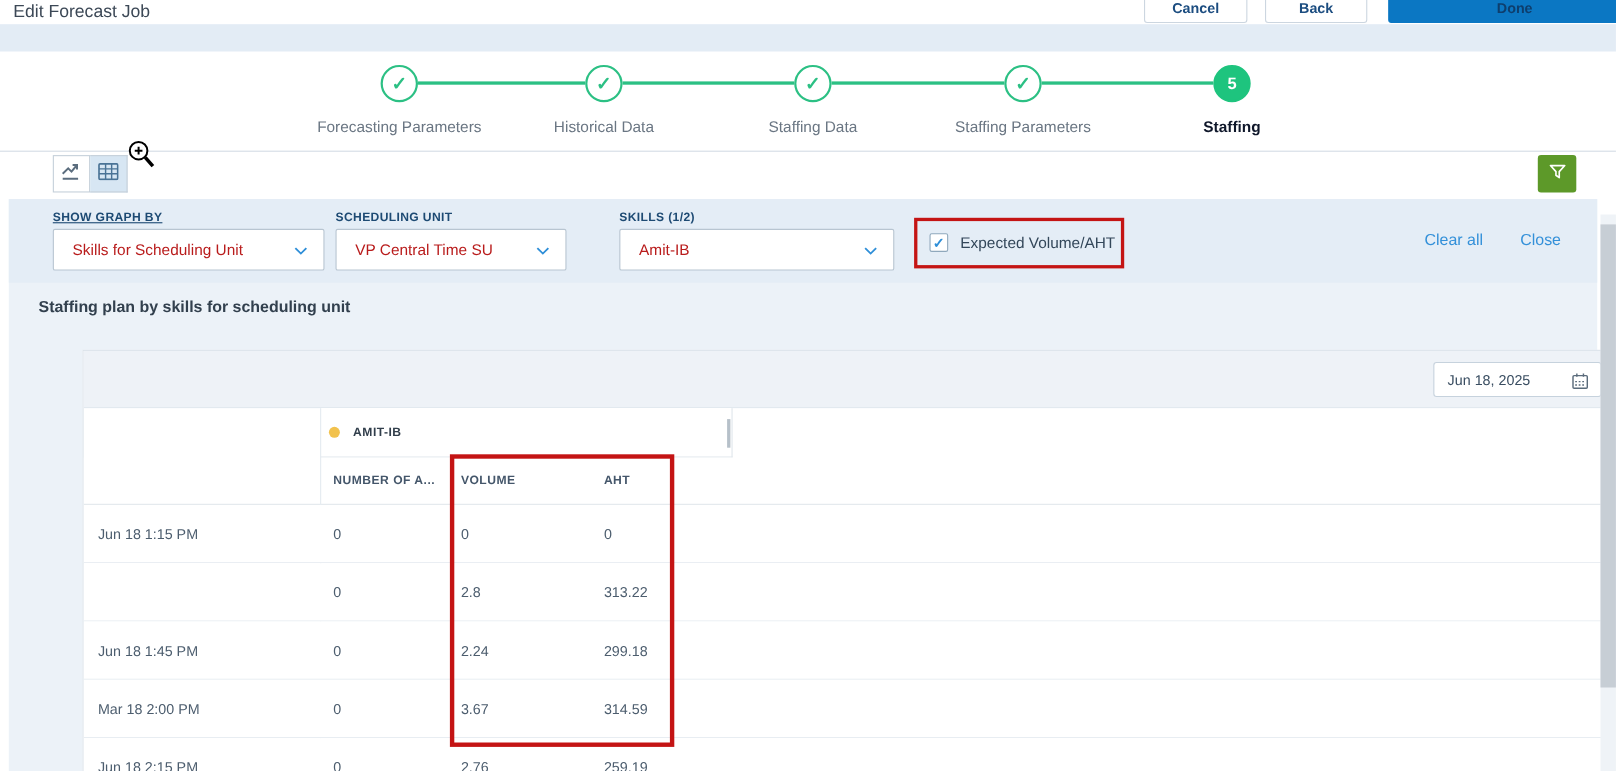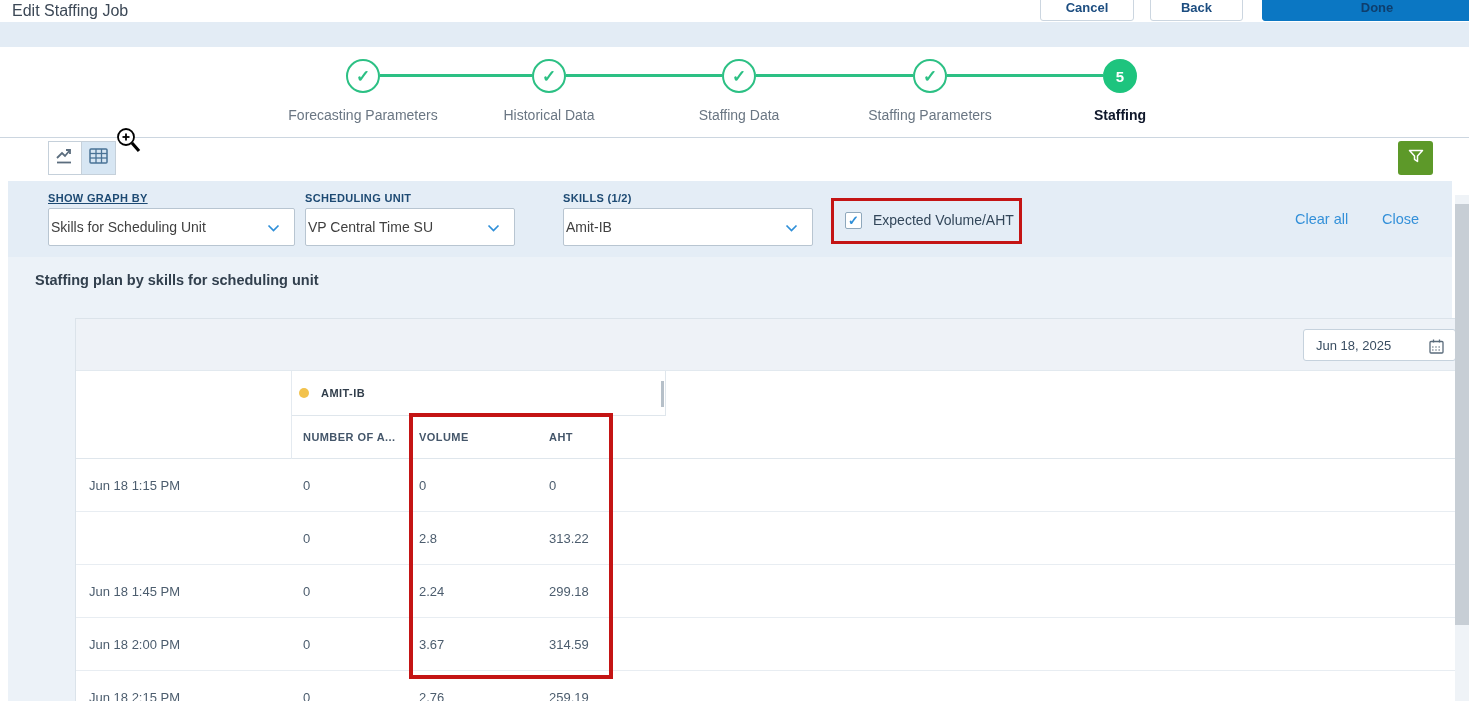--- a/index.html
+++ b/index.html
@@ -40,21 +40,21 @@
                 display:flex; align-items:center; justify-content:center; cursor:pointer; }
   .zoom-cursor { position:absolute; left:114px; top:-13px; }
 
   
   .content-bg { position:absolute; left:8px; top:181px; width:1444px; height:520px; background:#ecf2f8; }
 
   
   .filterbar { position:absolute; left:8px; top:181px; width:1444px; height:76px; background:#e4edf6; }
   .f-label { position:absolute; top:192px; font-size:11px; font-weight:700; letter-spacing:.03em; color:#1d4a73; }
   .f-select { position:absolute; top:208px; height:38px; background:#ffffff; border:1px solid #b8c5d1; border-radius:2px;
-              font-size:14px; color:#404040; display:flex; align-items:center; padding-left:2px; cursor:pointer; }
+              font-size:14px; color:#b91c1c; display:flex; align-items:center; padding-left:17px; cursor:pointer; }
   .f-select svg { position:absolute; right:14px; top:15px; }
   .checkbox { position:absolute; left:845px; top:212px; width:17px; height:17px; background:#ffffff;
               border:1px solid #8fa8bc; border-radius:2px; font-size:13px; font-weight:700; color:#2f8fd8;
               display:flex; align-items:center; justify-content:center; cursor:pointer; }
   .checkbox-label { position:absolute; left:873px; top:212px; font-size:14px; color:#33475a; cursor:pointer; }
   .link { position:absolute; top:211px; font-size:14.5px; color:#3390d9; cursor:pointer; }
   .link.clear { left:1295px; }
   .link.close { left:1382px; }
 
   
@@ -90,21 +90,21 @@
   
   .scroll-track { position:absolute; left:1455px; top:195px; width:14px; height:506px; background:#eff3f7; }
   .scroll-thumb { position:absolute; left:1455px; top:204px; width:14px; height:421px; background:#c7ced5; cursor:grab; }
 </style>
 </head>
 <body>
 
 <div class="screen">
 
   <div class="titlebar">
-    <div class="page-title">Edit Staffing Job</div>
+    <div class="page-title">Edit Forecast Job</div>
     <div class="btn ghost cancel">Cancel</div>
     <div class="btn ghost back">Back</div>
     <div class="btn done">Done</div>
   </div>
 
   <div class="blue-band"></div>
 
   <div class="stepper">
     <div class="connector" style="left:380px;width:152px;"></div>
     <div class="connector" style="left:566px;width:156px;"></div>
@@ -251,21 +251,21 @@
       <span class="cell vol">2.8</span>
       <span class="cell aht">313.22</span>
     </div>
     <div class="row" style="top:246px;">
       <span class="cell time">Jun 18 1:45 PM</span>
       <span class="cell agents">0</span>
       <span class="cell vol">2.24</span>
       <span class="cell aht">299.18</span>
     </div>
     <div class="row" style="top:299px;">
-      <span class="cell time">Jun 18 2:00 PM</span>
+      <span class="cell time">Mar 18 2:00 PM</span>
       <span class="cell agents">0</span>
       <span class="cell vol">3.67</span>
       <span class="cell aht">314.59</span>
     </div>
     <div class="row" style="top:352px;">
       <span class="cell time">Jun 18 2:15 PM</span>
       <span class="cell agents">0</span>
       <span class="cell vol">2.76</span>
       <span class="cell aht">259.19</span>
     </div>

